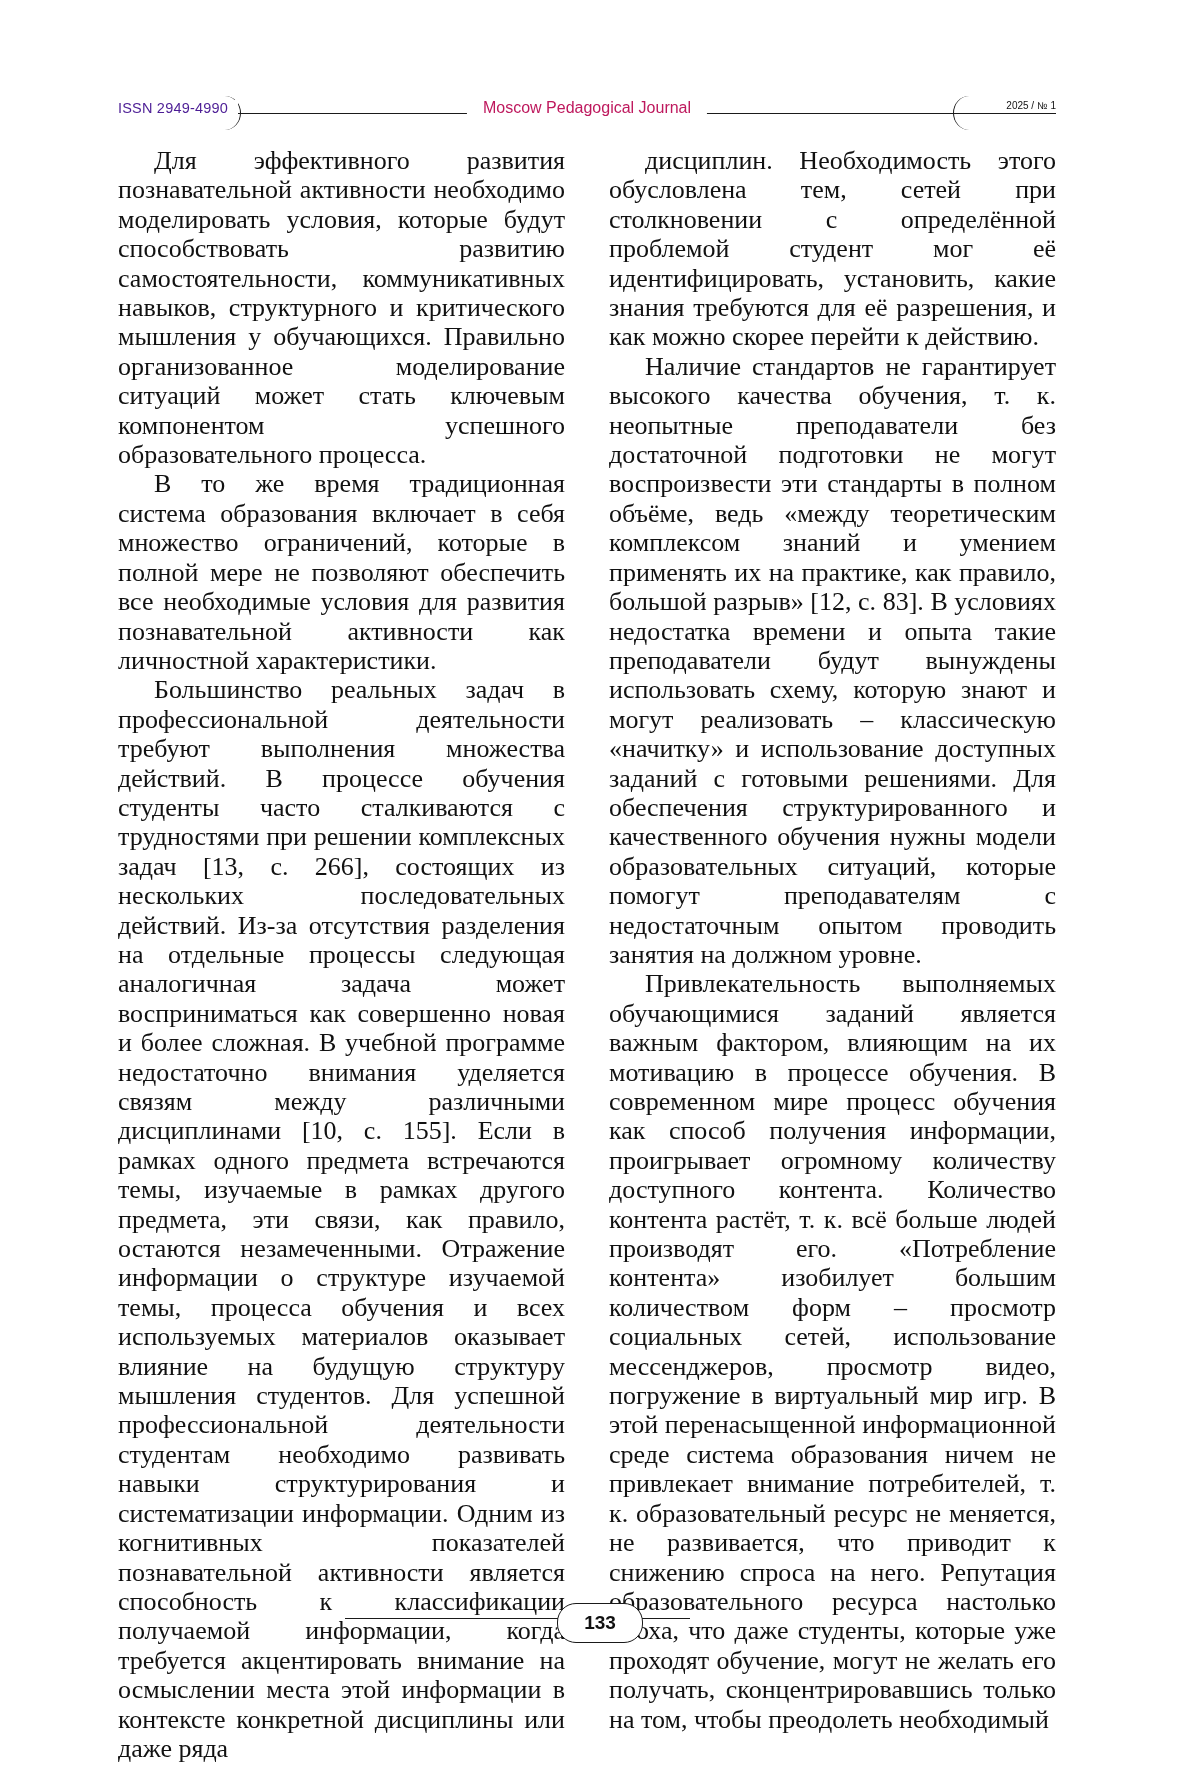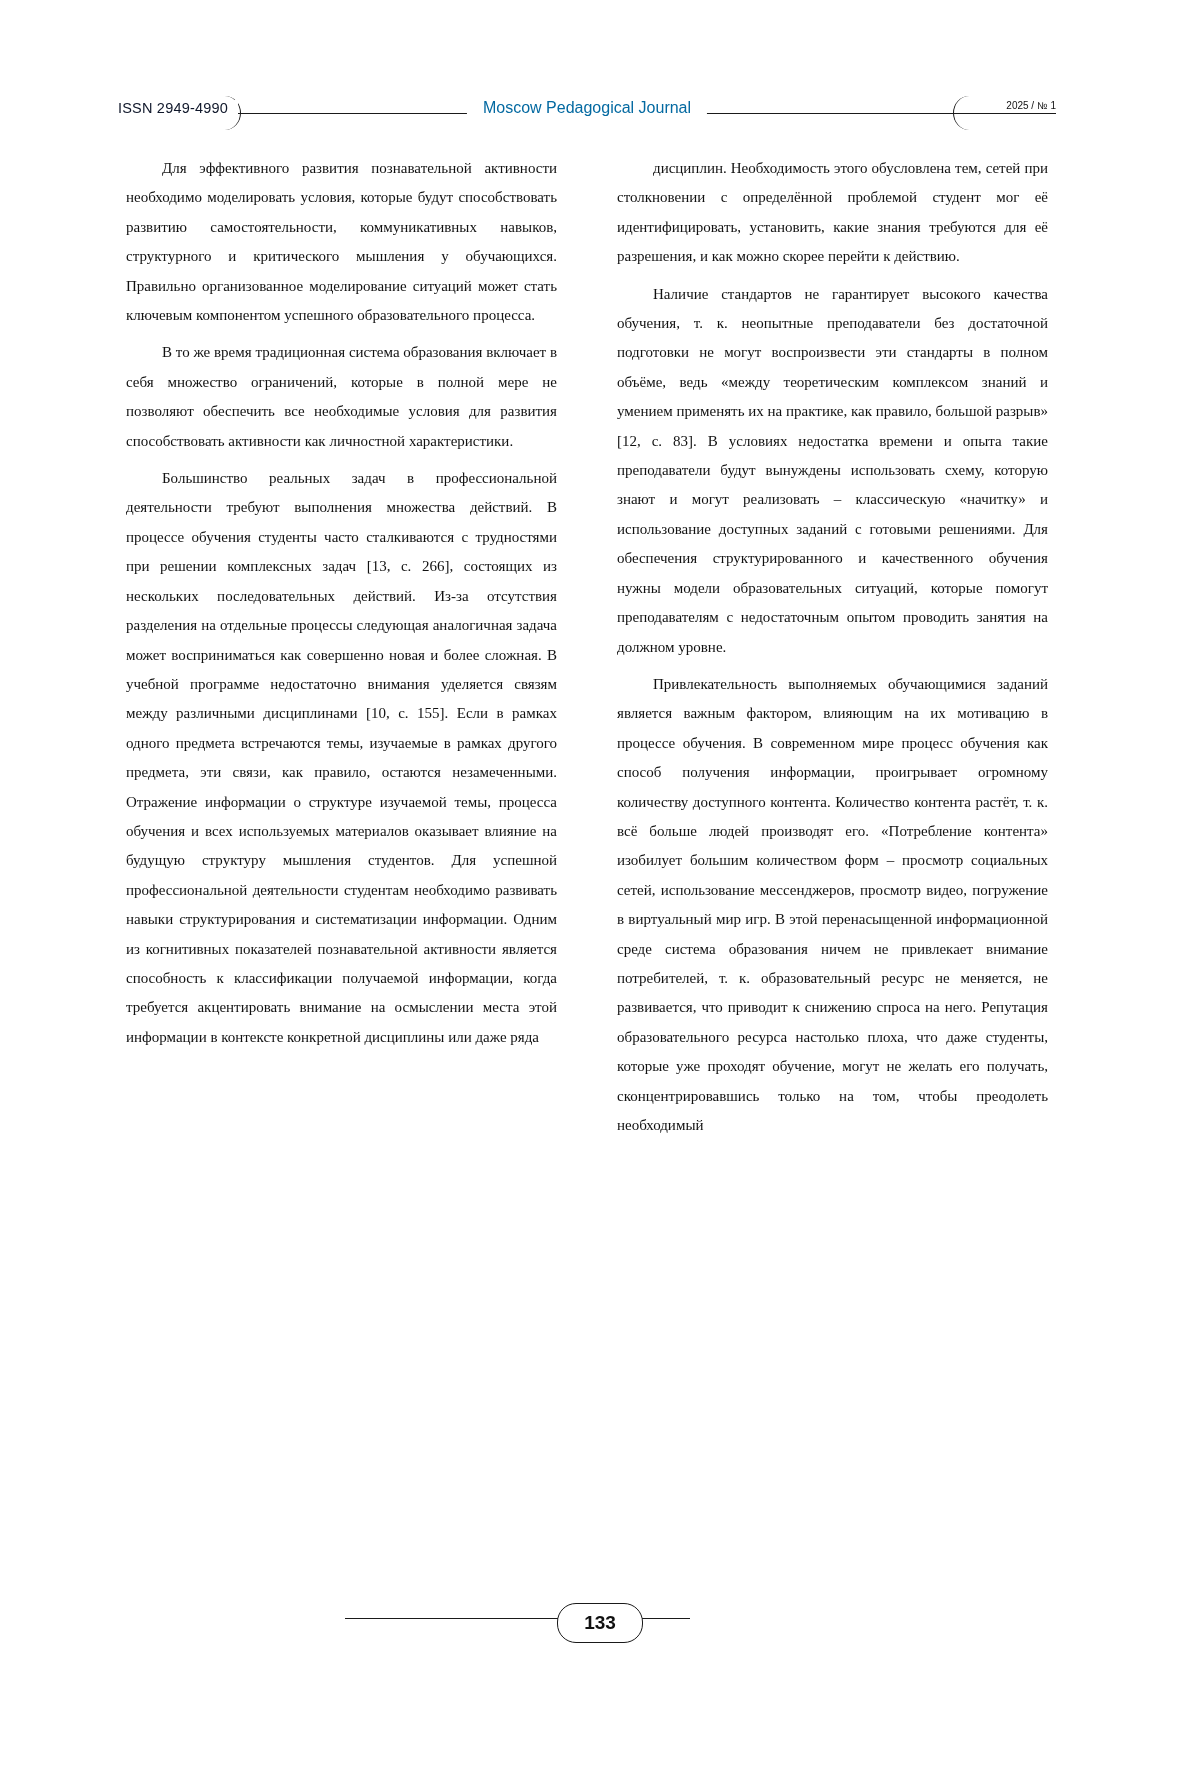--- a/index.html
+++ b/index.html
@@ -40,33 +40,33 @@
   }
   .header-issn {
     position: absolute;
     left: 0;
     top: 4px;
     background: #ffffff;
     padding-right: 10px;
     font-family: "Liberation Sans", sans-serif;
     font-size: 14.5px;
     letter-spacing: 0.2px;
-    color: #0f172a;
+    color: #4c1d95;
     white-space: nowrap;
   }
   .header-title {
     position: absolute;
     left: 50%;
     top: 3px;
     transform: translateX(-50%);
     background: #ffffff;
     padding: 0 16px;
     font-family: "Liberation Sans", sans-serif;
     font-size: 16px;
-    color: #0369a1;
+    color: #be185d;
     white-space: nowrap;
   }
   .header-issue {
     position: absolute;
     right: 0;
     top: 4px;
     background: #ffffff;
     padding-left: 10px;
     font-family: "Liberation Sans", sans-serif;
     font-size: 10px;
@@ -92,24 +92,24 @@
     left: 118px;
     top: 146px;
     width: 938px;
     display: flex;
     gap: 44px;
   }
   .col {
     width: 447px;
   }
   .col p {
-    margin: 8px;
+    margin: 0;
     text-align: justify;
     text-justify: inter-word;
-    font-size: 15px;
+    font-size: 26px;
     line-height: 29.4px;
     text-indent: 36px;
     hyphens: manual;
     -webkit-hyphens: manual;
   }
 
   
   .footer {
     position: absolute;
     left: 0;
@@ -154,21 +154,21 @@
     <div class="cap left"></div>
     <div class="cap right"></div>
     <div class="header-issn">ISSN 2949-4990</div>
     <div class="header-title">Moscow Pedagogical Journal</div>
     <div class="header-issue">2025 / № 1</div>
   </div>
 
   <div class="columns">
     <div class="col">
       <p>Для эффективного развития познавательной активности необходимо моделировать условия, которые будут способствовать развитию самостоятельности, коммуникативных навыков, структурного и критического мышления у обучающихся. Правильно организованное моделирование ситуаций может стать ключевым компонентом успешного образовательного процесса.</p>
-      <p>В то же время традиционная система образования включает в себя множество ограничений, которые в полной мере не позволяют обеспечить все необходимые условия для развития способствовать активности как личностной характеристики.</p>
+      <p>В то же время традиционная система образования включает в себя множество ограничений, которые в полной мере не позволяют обеспечить все необходимые условия для развития познавательной активности как личностной характеристики.</p>
       <p>Большинство реальных задач в профессиональной деятельности требуют выполнения множества действий. В процессе обучения студенты часто сталкиваются с трудностями при решении комплексных задач [13, с. 266], состоящих из нескольких последовательных действий. Из-за отсутствия разделения на отдельные процессы следующая аналогичная задача может восприниматься как совершенно новая и более сложная. В учебной программе недостаточно внимания уделяется связям между различными дисциплинами [10, с. 155]. Если в рамках одного предмета встречаются темы, изучаемые в рамках другого предмета, эти связи, как правило, остаются незамеченными. Отражение информации о структуре изучаемой темы, процесса обучения и всех используемых материалов оказывает влияние на будущую структуру мышления студентов. Для успешной профессиональной деятельности студентам необходимо развивать навыки структурирования и систематизации информации. Одним из когнитивных показателей познавательной активности является способность к классификации получаемой информации, когда требуется акцентировать внимание на осмыслении места этой информации в контексте конкретной дисциплины или даже ряда</p>
     </div>
     <div class="col">
       <p>дисциплин. Необходимость этого обусловлена тем, сетей при столкновении с определённой проблемой студент мог её идентифицировать, установить, какие знания требуются для её разрешения, и как можно скорее перейти к действию.</p>
       <p>Наличие стандартов не гарантирует высокого качества обучения, т. к. неопытные преподаватели без достаточной подготовки не могут воспроизвести эти стандарты в полном объёме, ведь «между теоретическим комплексом знаний и умением применять их на практике, как правило, большой разрыв» [12, с. 83]. В условиях недостатка времени и опыта такие преподаватели будут вынуждены использовать схему, которую знают и могут реализовать – классическую «начитку» и использование доступных заданий с готовыми решениями. Для обеспечения структурированного и качественного обучения нужны модели образовательных ситуаций, которые помогут преподавателям с недостаточным опытом проводить занятия на должном уровне.</p>
       <p>Привлекательность выполняемых обучающимися заданий является важным фактором, влияющим на их мотивацию в процессе обучения. В современном мире процесс обучения как способ получения информации, проигрывает огромному количеству доступного контента. Количество контента растёт, т. к. всё больше людей производят его. «Потребление контента» изобилует большим количеством форм – просмотр социальных сетей, использование мессенджеров, просмотр видео, погружение в виртуальный мир игр. В этой перенасыщенной информационной среде система образования ничем не привлекает внимание потребителей, т. к. образовательный ресурс не меняется, не развивается, что приводит к снижению спроса на него. Репутация образовательного ресурса настолько плоха, что даже студенты, которые уже проходят обучение, могут не желать его получать, сконцентрировавшись только на том, чтобы преодолеть необходимый</p>
     </div>
   </div>
 
   <div class="footer">

